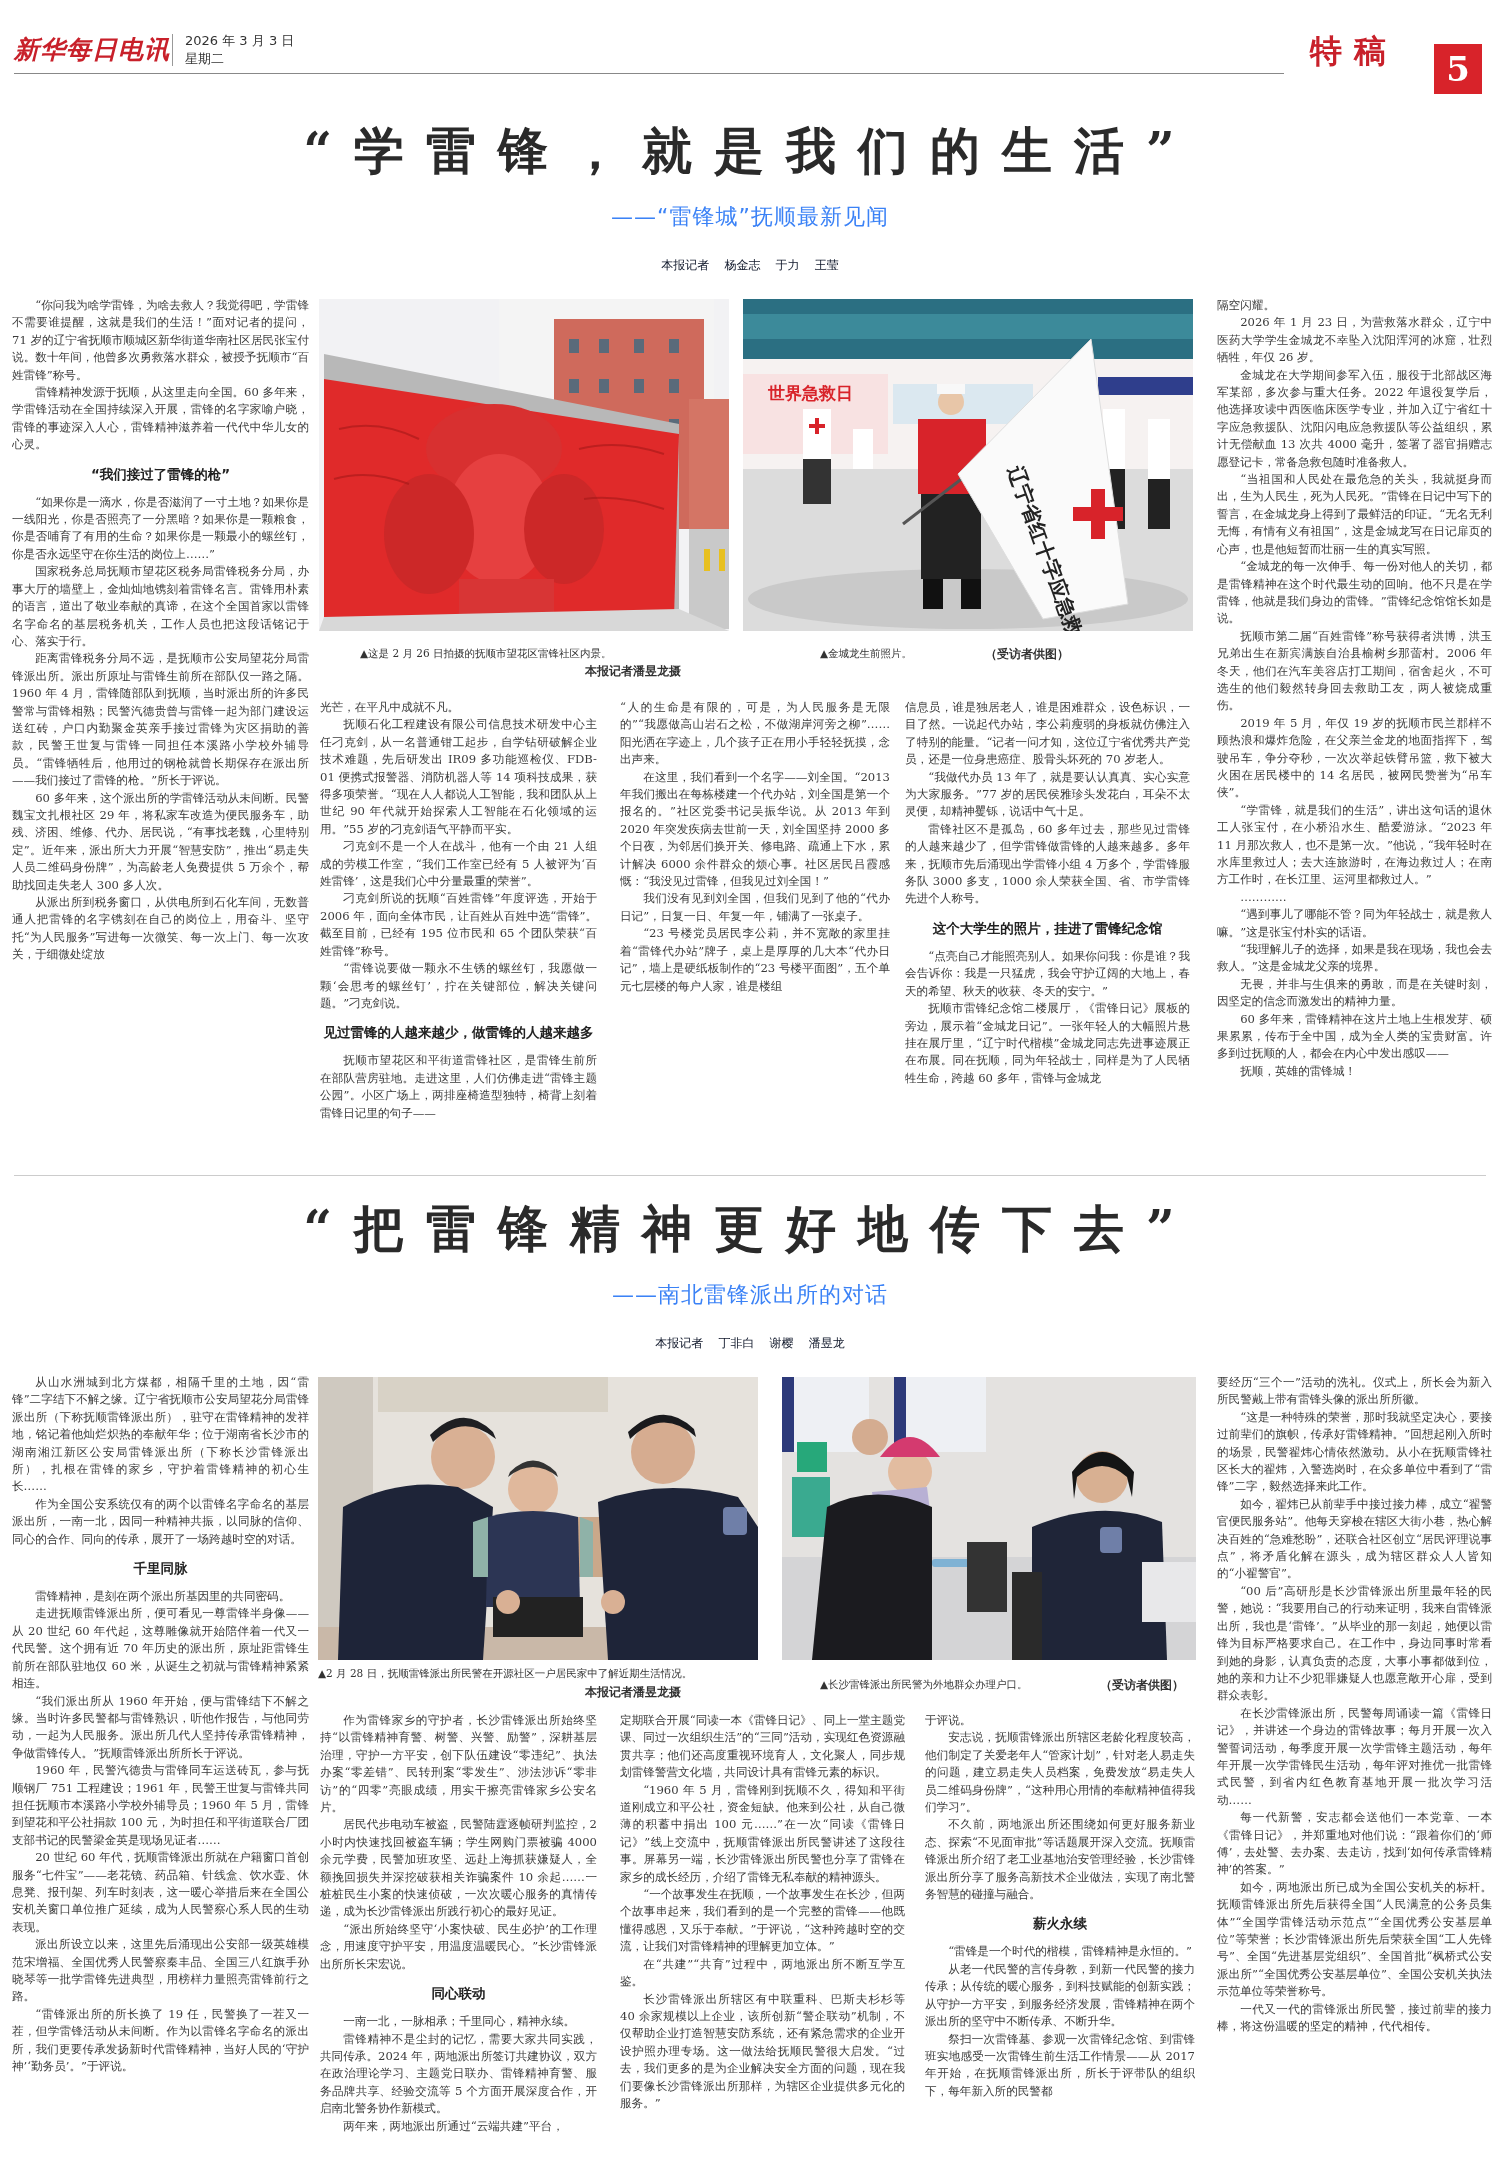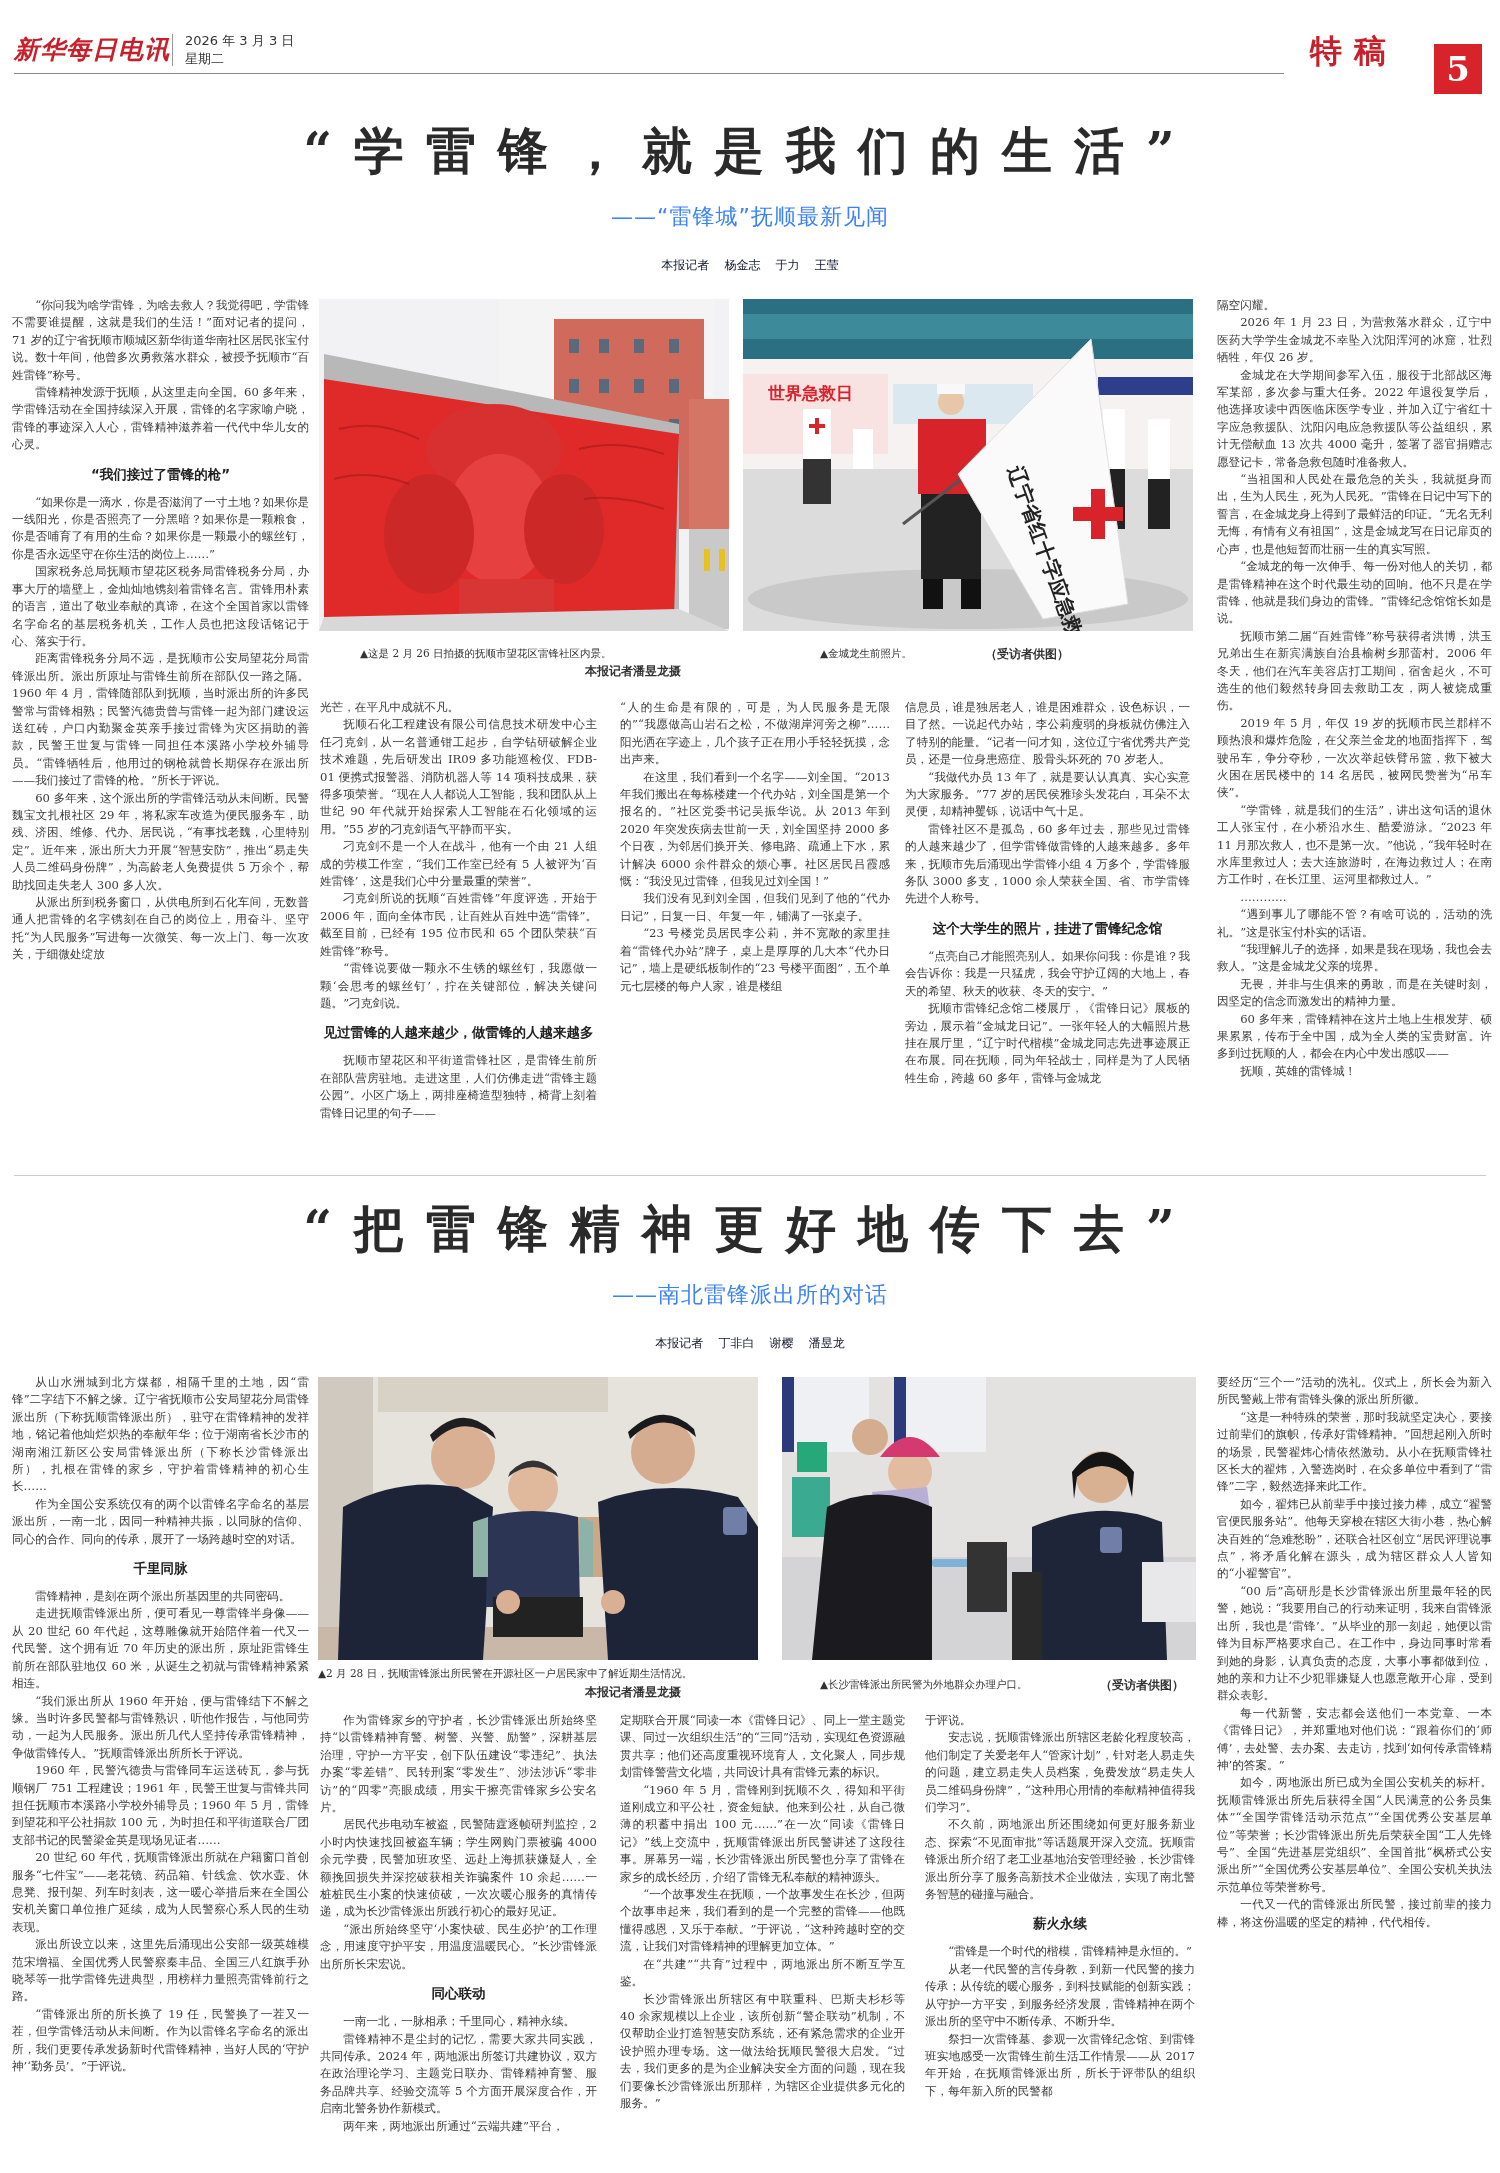--- a/index.html
+++ b/index.html
@@ -174,21 +174,21 @@
 <div class="col" style="left:1217px; top:297px; width:275px; height:870px;">
   <p class="noind">隔空闪耀。</p>
   <p>2026 年 1 月 23 日，为营救落水群众，辽宁中医药大学学生金城龙不幸坠入沈阳浑河的冰窟，壮烈牺牲，年仅 26 岁。</p>
   <p>金城龙在大学期间参军入伍，服役于北部战区海军某部，多次参与重大任务。2022 年退役复学后，他选择攻读中西医临床医学专业，并加入辽宁省红十字应急救援队、沈阳闪电应急救援队等公益组织，累计无偿献血 13 次共 4000 毫升，签署了器官捐赠志愿登记卡，常备急救包随时准备救人。</p>
   <p>“当祖国和人民处在最危急的关头，我就挺身而出，生为人民生，死为人民死。”雷锋在日记中写下的誓言，在金城龙身上得到了最鲜活的印证。“无名无利无悔，有情有义有祖国”，这是金城龙写在日记扉页的心声，也是他短暂而壮丽一生的真实写照。</p>
   <p>“金城龙的每一次伸手、每一份对他人的关切，都是雷锋精神在这个时代最生动的回响。他不只是在学雷锋，他就是我们身边的雷锋。”雷锋纪念馆馆长如是说。</p>
   <p>抚顺市第二届“百姓雷锋”称号获得者洪博，洪玉兄弟出生在新宾满族自治县榆树乡那蕾村。2006 年冬天，他们在汽车美容店打工期间，宿舍起火，不可选生的他们毅然转身回去救助工友，两人被烧成重伤。</p>
   <p>2019 年 5 月，年仅 19 岁的抚顺市民兰郡样不顾热浪和爆炸危险，在父亲兰金龙的地面指挥下，驾驶吊车，争分夺秒，一次次举起铁臂吊篮，救下被大火困在居民楼中的 14 名居民，被网民赞誉为“吊车侠”。</p>
   <p>“学雷锋，就是我们的生活”，讲出这句话的退休工人张宝付，在小桥沿水生、酷爱游泳。“2023 年 11 月那次救人，也不是第一次。”他说，“我年轻时在水库里救过人；去大连旅游时，在海边救过人；在南方工作时，在长江里、运河里都救过人。”</p>
   <p>…………</p>
-  <p>“遇到事儿了哪能不管？有啥可说的，活动的洗礼。”这是张宝付朴实的话语。</p>
+  <p>“遇到事儿了哪能不管？同为年轻战士，就是救人嘛。”这是张宝付朴实的话语。</p>
   <p>“我理解儿子的选择，如果是我在现场，我也会去救人。”这是金城龙父亲的境界。</p>
   <p>无畏，并非与生俱来的勇敢，而是在关键时刻，因坚定的信念而激发出的精神力量。</p>
   <p>60 多年来，雷锋精神在这片土地上生根发芽、硕果累累，传布于全中国，成为全人类的宝贵财富。许多到过抚顺的人，都会在内心中发出感叹——</p>
   <p>抚顺，英雄的雷锋城！</p>
 </div>
 
 <div class="section-sep" style="top:1175px;"></div>
 
 <div class="headline" style="top:1196px;">“把雷锋精神更好地传下去”</div>
 <div class="subhead" style="top:1280px;">——南北雷锋派出所的对话</div>
@@ -288,16 +288,17 @@
   <p>“雷锋是一个时代的楷模，雷锋精神是永恒的。”</p>
   <p>从老一代民警的言传身教，到新一代民警的接力传承；从传统的暖心服务，到科技赋能的创新实践；从守护一方平安，到服务经济发展，雷锋精神在两个派出所的坚守中不断传承、不断升华。</p>
   <p>祭扫一次雷锋墓、参观一次雷锋纪念馆、到雷锋班实地感受一次雷锋生前生活工作情景——从 2017 年开始，在抚顺雷锋派出所，所长于评带队的组织下，每年新入所的民警都</p>
 </div>
 
 <div class="col" style="left:1217px; top:1374px; width:275px; height:795px;">
   <p class="noind">要经历“三个一”活动的洗礼。仪式上，所长会为新入所民警戴上带有雷锋头像的派出所所徽。</p>
   <p>“这是一种特殊的荣誉，那时我就坚定决心，要接过前辈们的旗帜，传承好雷锋精神。”回想起刚入所时的场景，民警翟炜心情依然激动。从小在抚顺雷锋社区长大的翟炜，入警选岗时，在众多单位中看到了“雷锋”二字，毅然选择来此工作。</p>
   <p>如今，翟炜已从前辈手中接过接力棒，成立“翟警官便民服务站”。他每天穿梭在辖区大街小巷，热心解决百姓的“急难愁盼”，还联合社区创立“居民评理说事点”，将矛盾化解在源头，成为辖区群众人人皆知的“小翟警官”。</p>
   <p>“00 后”高研彤是长沙雷锋派出所里最年轻的民警，她说：“我要用自己的行动来证明，我来自雷锋派出所，我也是‘雷锋’。”从毕业的那一刻起，她便以雷锋为目标严格要求自己。在工作中，身边同事时常看到她的身影，认真负责的态度，大事小事都做到位，她的亲和力让不少犯罪嫌疑人也愿意敞开心扉，受到群众表彰。</p>
+  <p>在长沙雷锋派出所，民警每周诵读一篇《雷锋日记》，并讲述一个身边的雷锋故事；每月开展一次入警誓词活动，每季度开展一次学雷锋主题活动，每年年开展一次学雷锋民生活动，每年评对推优一批雷锋式民警，到省内红色教育基地开展一批次学习活动……</p>
   <p>每一代新警，安志都会送他们一本党章、一本《雷锋日记》，并郑重地对他们说：“跟着你们的‘师傅’，去处警、去办案、去走访，找到‘如何传承雷锋精神’的答案。”</p>
   <p>如今，两地派出所已成为全国公安机关的标杆。抚顺雷锋派出所先后获得全国“人民满意的公务员集体”“全国学雷锋活动示范点”“全国优秀公安基层单位”等荣誉；长沙雷锋派出所先后荣获全国“工人先锋号”、全国“先进基层党组织”、全国首批“枫桥式公安派出所”“全国优秀公安基层单位”、全国公安机关执法示范单位等荣誉称号。</p>
   <p>一代又一代的雷锋派出所民警，接过前辈的接力棒，将这份温暖的坚定的精神，代代相传。</p>
 </div>
 
 </body></html>

